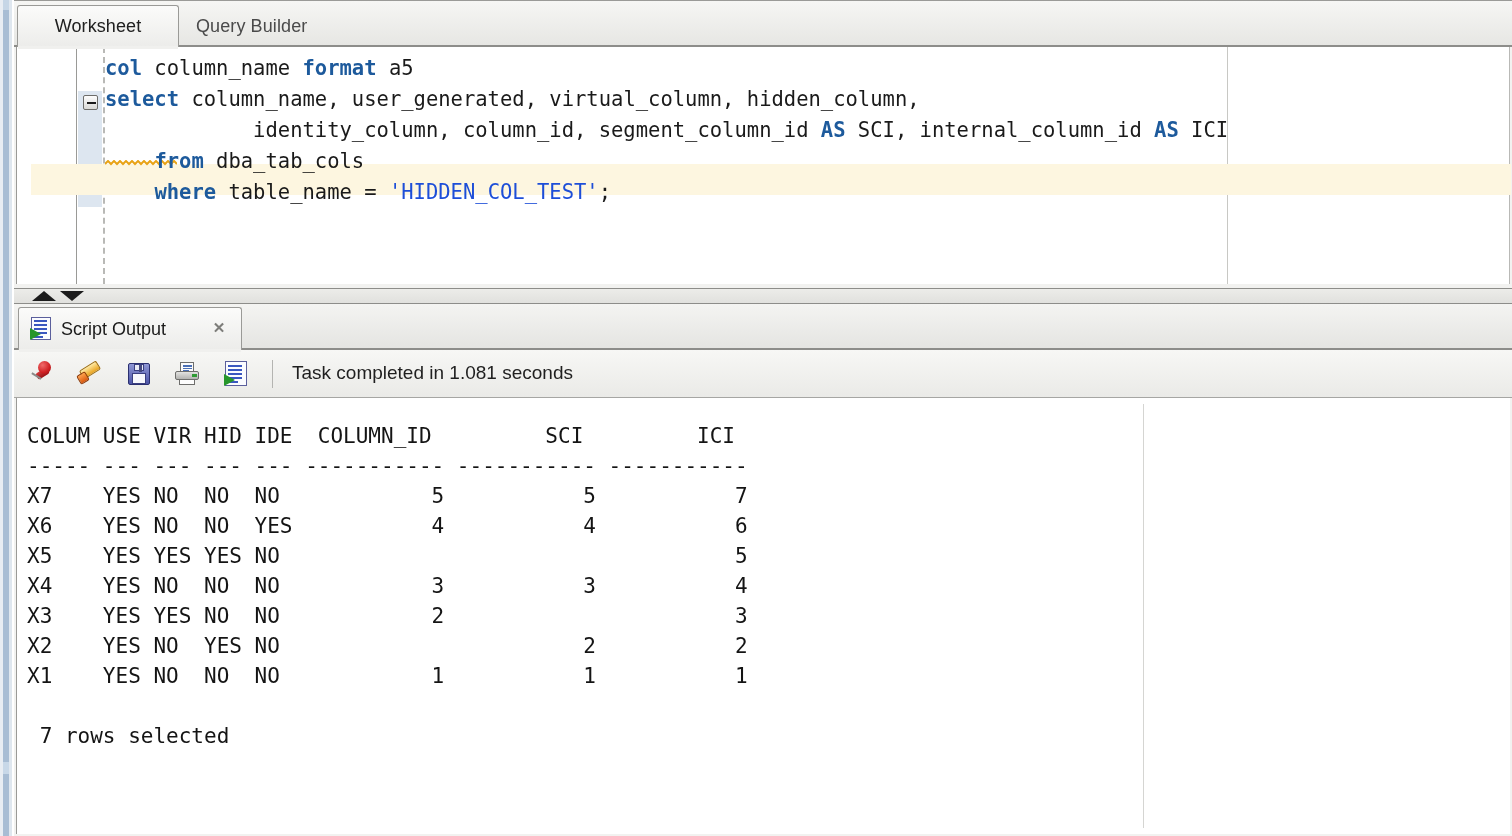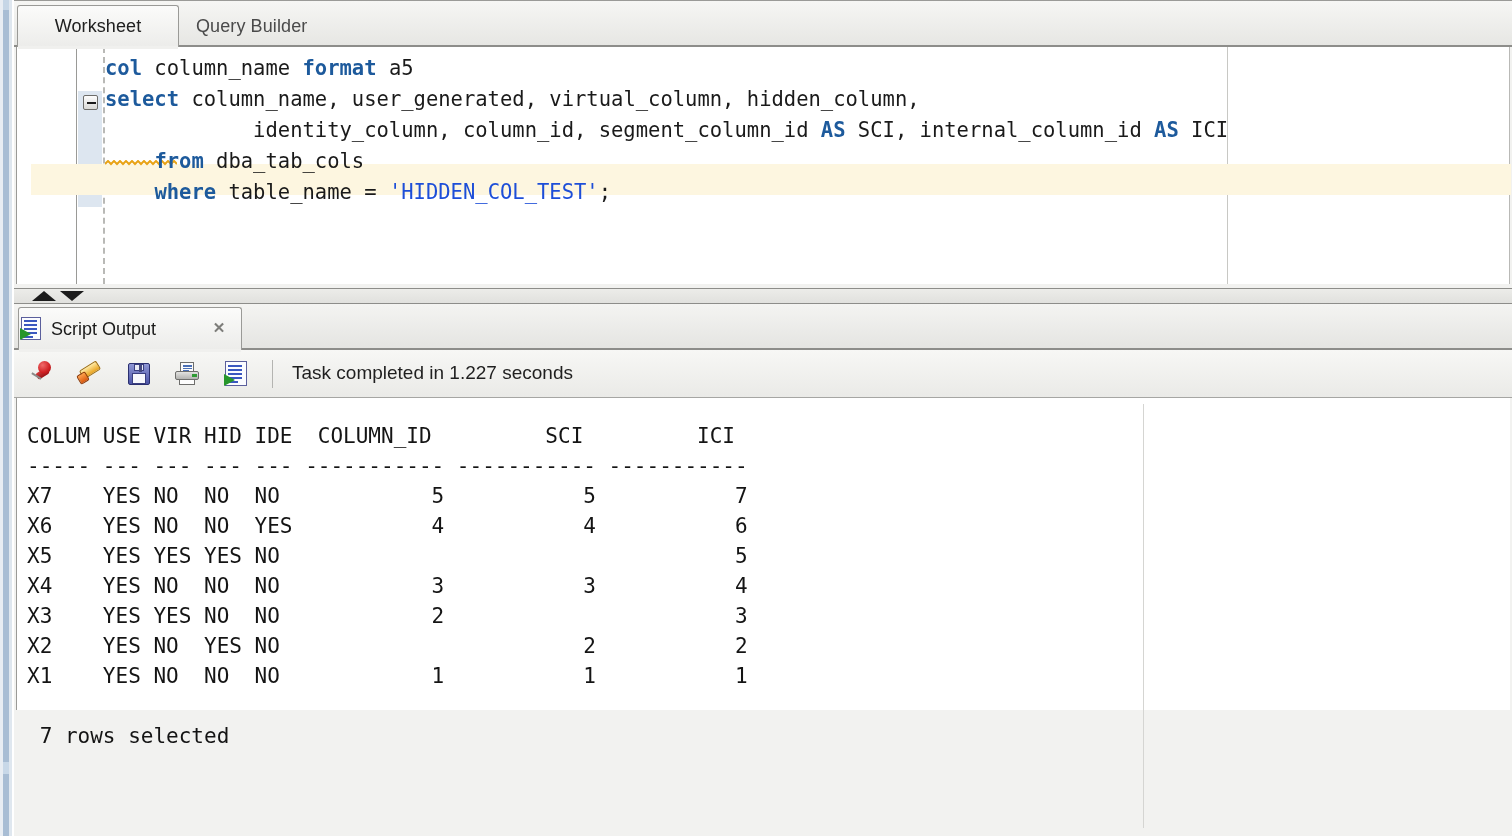--- a/index.html
+++ b/index.html
@@ -73,21 +73,21 @@
   .tri.down{left:46px;border-left:12px solid transparent;border-right:12px solid transparent;border-top:10px solid #1c1c1c;}
 
   
   .output-region{position:absolute;left:14px;top:304px;width:1498px;height:532px;background:#f2f2f0;}
   .out-tabbar{position:absolute;left:0;top:0;width:1498px;height:46px;
               background:linear-gradient(#f4f4f2,#e4e4e1);}
   .out-tabbar .baseline{position:absolute;left:0;bottom:0;width:100%;height:2px;background:#8d8d8a;}
   .out-tab{position:absolute;left:4px;top:3px;width:224px;height:43px;box-sizing:border-box;
            background:linear-gradient(#fbfbfa,#ececea);
            border:1px solid #9a9a97;border-bottom:none;border-radius:3px 3px 0 0;
-           display:flex;align-items:center;z-index:3;}
+           display:flex;align-items:center;padding-left:10px;z-index:3;}
   .out-tab::after{content:"";position:absolute;left:0;bottom:-2px;width:100%;height:3px;background:#f0f0ee;}
   .out-tab .lbl{font-size:18px;color:#1a1a1a;margin-left:8px;}
   .out-tab .xbtn{position:absolute;right:14px;top:12px;width:16px;height:16px;
                  color:#7d7d7a;font-size:15px;font-weight:bold;line-height:16px;text-align:center;
                  font-family:"Liberation Serif", serif;}
 
   
   .docicon{position:relative;width:24px;height:24px;flex:0 0 24px;}
   .docicon .page{position:absolute;left:2px;top:0;width:20px;height:23px;
                  background:#fbfcff;border:1.5px solid #5b5f9c;box-sizing:border-box;}
@@ -127,21 +127,21 @@
   .fl-shut::after{content:"";position:absolute;right:1px;top:0;width:3px;height:7px;background:#44497f;}
   
   .pr-top{position:absolute;left:7px;top:2px;width:14px;height:10px;background:#fbfbfb;border:1px solid #6e6e6c;box-sizing:border-box;}
   .pr-top i{position:absolute;left:2px;height:1.5px;background:#4a6fb5;}
   .pr-body{position:absolute;left:2px;top:11px;width:24px;height:9px;border-radius:2px;
            background:linear-gradient(#e2e2e0,#b3b3b0);border:1px solid #6e6e6c;box-sizing:border-box;}
   .pr-green{position:absolute;left:19px;top:14px;width:5px;height:3px;background:#2f9b34;}
   .pr-out{position:absolute;left:6px;top:19px;width:16px;height:6px;background:#fdfdfd;border:1px solid #6e6e6c;box-sizing:border-box;}
 
   
-  .out-body{position:absolute;left:2px;top:94px;width:1494px;height:312px;background:#ffffff;
+  .out-body{position:absolute;left:2px;top:94px;width:1494px;height:436px;background:#ffffff;
             border-left:1px solid #9a9a97;box-sizing:border-box;}
   .out-split{position:absolute;left:1126px;top:6px;width:1px;height:424px;background:#d5d5d2;}
   .out-text{position:absolute;left:10px;top:2px;
             font-family:"DejaVu Sans Mono", monospace;font-size:21px;line-height:30px;
             color:#141414;white-space:pre;}
 </style>
 </head>
 <body>
 
 <div id="app">
@@ -258,21 +258,21 @@
           <span class="l" style="top:4px;width:14px"></span>
           <span class="l" style="top:8px;width:14px"></span>
           <span class="l" style="top:12px;width:14px"></span>
           <span class="l" style="top:16px;width:14px"></span>
           <span class="l" style="top:20px;width:10px"></span>
           <span class="play"></span>
         </span>
       </div>
 
       <div class="sep"></div>
-      <div class="task-msg">Task completed in 1.227 seconds</div>
+      <div class="task-msg">Task completed in 1.081 seconds</div>
       <div class="baseline"></div>
     </div>
 
     <div class="out-body">
       <div class="out-split"></div>
       <pre class="out-text">COLUM USE VIR HID IDE  COLUMN_ID         SCI         ICI
 ----- --- --- --- --- ----------- ----------- -----------
 X7    YES NO  NO  NO            5           5           7
 X6    YES NO  NO  YES           4           4           6
 X5    YES YES YES NO                                    5

